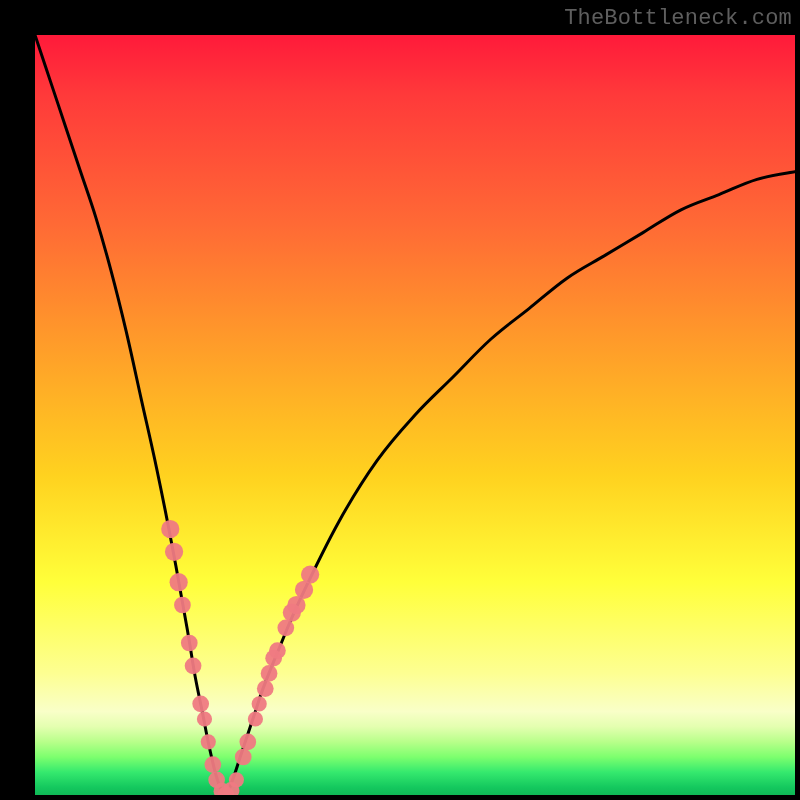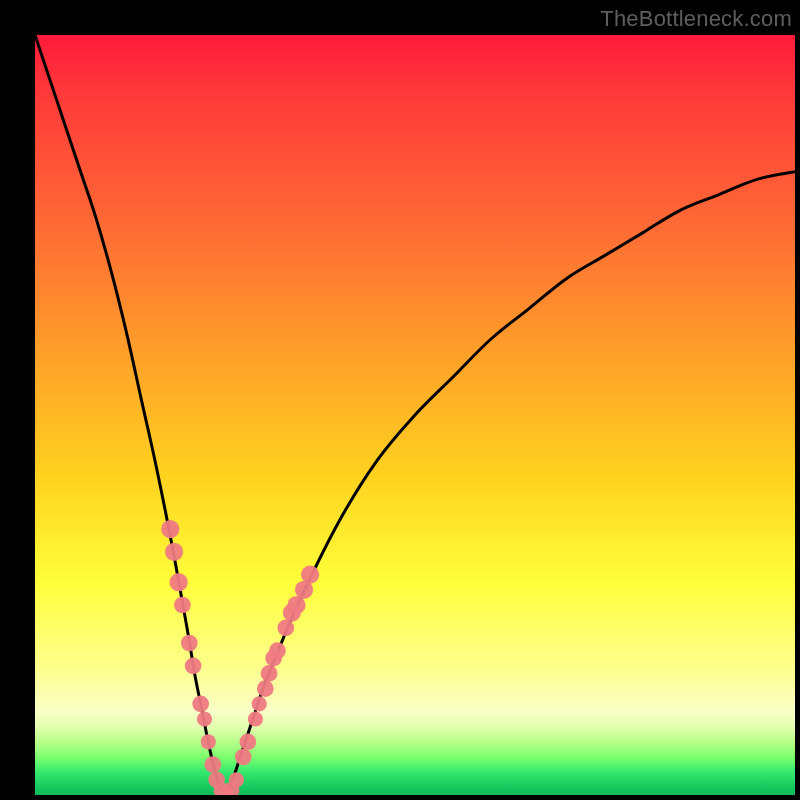--- a/index.html
+++ b/index.html
@@ -47,20 +47,21 @@
   }
   .watermark {
     position: absolute;
     top: 6px;
     right: 8px;
     color: #5e5e5e;
     font-size: 22px;
     font-weight: 500;
     letter-spacing: 0.2px;
     user-select: none;
+    font-family: Liberation Mono, monospace;
   }
   svg.curves {
     position: absolute;
     left: 0; top: 0;
     width: 760px; height: 760px;
   }
 </style>
 </head>
 <body>
 

